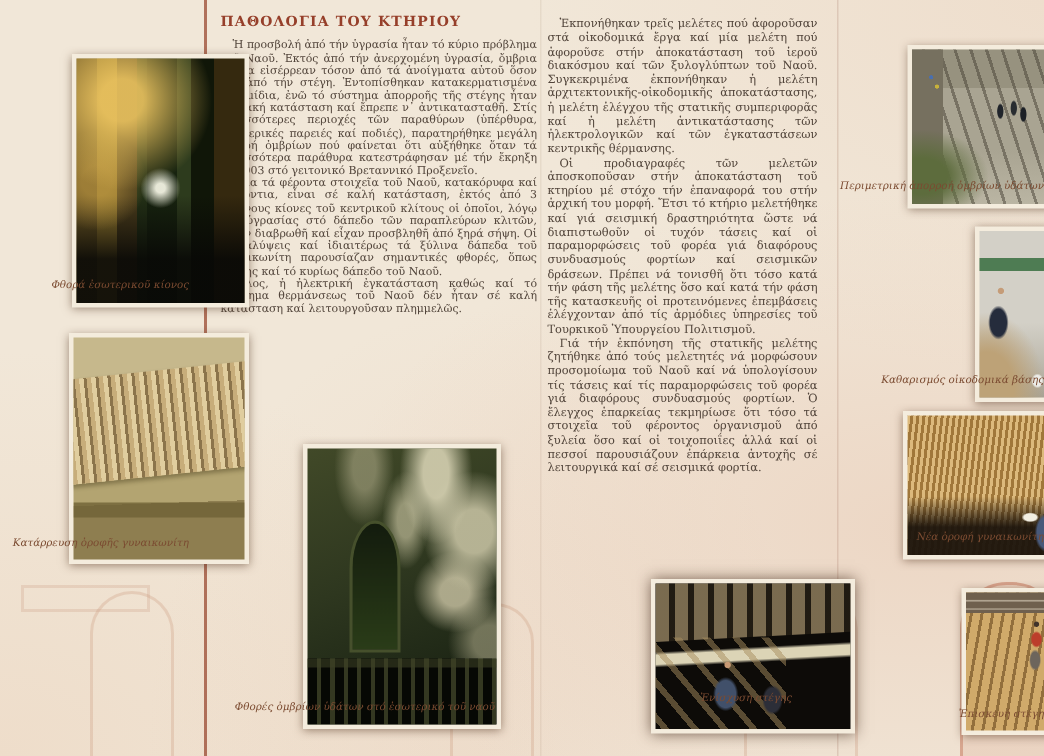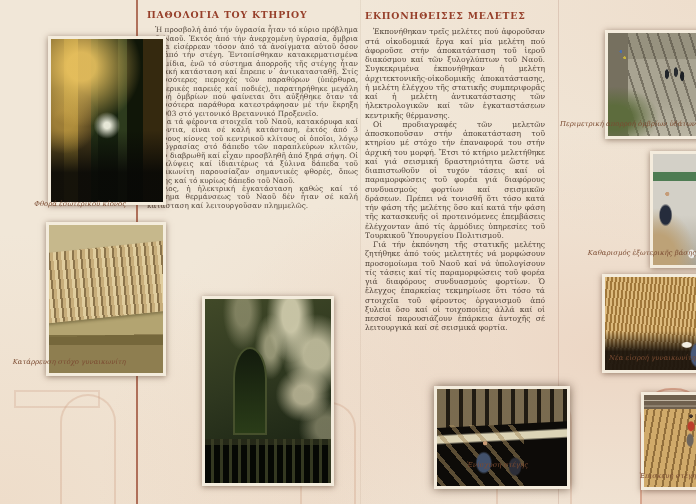--- a/index.html
+++ b/index.html
@@ -127,21 +127,21 @@
   #ph-cb .ph::before{content:"";position:absolute;top:0;left:0;right:0;height:40%;
     transform:skewY(-3deg);transform-origin:left;
     background:repeating-linear-gradient(90deg,#8d7c5c 0 9px,#241e14 9px 13px);opacity:.85;}
   #ph-cb .ph::after{content:"";position:absolute;left:-5%;bottom:-5%;width:72%;height:68%;
     background:repeating-linear-gradient(50deg, transparent 0 11px, #a78d5e 11px 15px);opacity:.5;}
   #ph-cb .workers{position:absolute;inset:0;z-index:2;background:
     radial-gradient(circle 3px at 37% 56%, #c89a74 60%, transparent 82%),
     radial-gradient(ellipse 11px 15px at 36% 76%, #41506a 60%, transparent 76%),
     radial-gradient(ellipse 9px 13px at 60% 80%, #2c2e38 60%, transparent 76%);}
   
-  #cap-l1{left:2px;top:200px;width:124px;}
+  #cap-l1{left:2px;top:186px;width:124px;}
   #cap-l2{left:0px;top:358px;width:126px;}
   #cap-big{left:150px;top:467px;width:180px;}
   #cap-r1{left:560px;top:120px;width:136px;}
   #cap-r2{left:578px;top:249px;width:118px;}
   #cap-r3{left:560px;top:354px;width:136px;}
   #cap-r4{left:590px;top:472px;width:110px;}
   #cap-cb{left:390px;top:461px;width:138px;}
 </style>
 </head>
 <body>
@@ -159,54 +159,54 @@
   <div class="rule-v fold-right"></div>
 
   <section class="col col-left">
     <h2>ΠΑΘΟΛΟΓΙΑ ΤΟΥ ΚΤΗΡΙΟΥ</h2>
     <p>Ἡ προσβολή ἀπό τήν ὑγρασία ἦταν τό κύριο πρόβλημα τοῦ Ναοῦ. Ἐκτός ἀπό τήν ἀνερχομένη ὑγρασία, ὄμβρια ὕδατα εἰσέρρεαν τόσον ἀπό τά ἀνοίγματα αὐτοῦ ὅσον καί ἀπό τήν στέγη. Ἐντοπίσθηκαν κατακερματισμένα κεραμίδια, ἐνῶ τό σύστημα ἀπορροῆς τῆς στέγης ἦταν σέ κακή κατάσταση καί ἔπρεπε ν᾿ ἀντικατασταθῆ. Στίς περισσότερες περιοχές τῶν παραθύρων (ὑπέρθυρα, ἐσωτερικές παρειές καί ποδιές), παρατηρήθηκε μεγάλη εἰσροή ὀμβρίων πού φαίνεται ὅτι αὐξήθηκε ὅταν τά περισσότερα παράθυρα κατεστράφησαν μέ τήν ἔκρηξη τό 2003 στό γειτονικό Βρεταννικό Προξενεῖο.</p>
     <p>Ὅλα τά φέροντα στοιχεῖα τοῦ Ναοῦ, κατακόρυφα καί ὁριζόντια, εἶναι σέ καλή κατάσταση, ἐκτός ἀπό 3 ξύλινους κίονες τοῦ κεντρικοῦ κλίτους οἱ ὁποῖοι, λόγῳ τῆς ὑγρασίας στό δάπεδο τῶν παραπλεύρων κλιτῶν, εἶχαν διαβρωθῆ καί εἶχαν προσβληθῆ ἀπό ξηρά σήψη. Οἱ ἐπικαλύψεις καί ἰδιαιτέρως τά ξύλινα δάπεδα τοῦ γυναικωνίτη παρουσίαζαν σημαντικές φθορές, ὅπως ἐπίσης καί τό κυρίως δάπεδο τοῦ Ναοῦ.</p>
     <p>Τέλος, ἡ ἠλεκτρική ἐγκατάσταση καθώς καί τό σύστημα θερμάνσεως τοῦ Ναοῦ δέν ἦταν σέ καλή κατάσταση καί λειτουργοῦσαν πλημμελῶς.</p>
   </section>
 
   <section class="col col-right">
-    <h2>ΕΚΠΟΝΗΘΕΙΣΕΣ ΜΕΛΕΤΕΣ</h2>
     <p>Ἐκπονήθηκαν τρεῖς μελέτες πού ἀφοροῦσαν στά οἰκοδομικά ἔργα καί μία μελέτη πού ἀφοροῦσε στήν ἀποκατάσταση τοῦ ἱεροῦ διακόσμου καί τῶν ξυλογλύπτων τοῦ Ναοῦ. Συγκεκριμένα ἐκπονήθηκαν ἡ μελέτη ἀρχιτεκτονικῆς-οἰκοδομικῆς ἀποκατάστασης, ἡ μελέτη ἐλέγχου τῆς στατικῆς συμπεριφορᾶς καί ἡ μελέτη ἀντικατάστασης τῶν ἠλεκτρολογικῶν καί τῶν ἐγκαταστάσεων κεντρικῆς θέρμανσης.</p>
     <p>Οἱ προδιαγραφές τῶν μελετῶν ἀποσκοποῦσαν στήν ἀποκατάσταση τοῦ κτηρίου μέ στόχο τήν ἐπαναφορά του στήν ἀρχική του μορφή. Ἔτσι τό κτήριο μελετήθηκε καί γιά σεισμική δραστηριότητα ὥστε νά διαπιστωθοῦν οἱ τυχόν τάσεις καί οἱ παραμορφώσεις τοῦ φορέα γιά διαφόρους συνδυασμούς φορτίων καί σεισμικῶν δράσεων. Πρέπει νά τονισθῆ ὅτι τόσο κατά τήν φάση τῆς μελέτης ὅσο καί κατά τήν φάση τῆς κατασκευῆς οἱ προτεινόμενες ἐπεμβάσεις ἐλέγχονταν ἀπό τίς ἁρμόδιες ὑπηρεσίες τοῦ Τουρκικοῦ Ὑπουργείου Πολιτισμοῦ.</p>
     <p>Γιά τήν ἐκπόνηση τῆς στατικῆς μελέτης ζητήθηκε ἀπό τούς μελετητές νά μορφώσουν προσομοίωμα τοῦ Ναοῦ καί νά ὑπολογίσουν τίς τάσεις καί τίς παραμορφώσεις τοῦ φορέα γιά διαφόρους συνδυασμούς φορτίων. Ὁ ἔλεγχος ἐπαρκείας τεκμηρίωσε ὅτι τόσο τά στοιχεῖα τοῦ φέροντος ὀργανισμοῦ ἀπό ξυλεία ὅσο καί οἱ τοιχοποιΐες ἀλλά καί οἱ πεσσοί παρουσιάζουν ἐπάρκεια ἀντοχῆς σέ λειτουργικά καί σέ σεισμικά φορτία.</p>
   </section>
 
   <figure class="photo" id="ph-l1">
       <div class="ph"></div>
     </figure>
   <div class="caption" id="cap-l1">Φθορά ἐσωτερικοῦ κίονος</div>
 
   <figure class="photo" id="ph-l2">
       <div class="ph"></div>
     </figure>
-  <div class="caption" id="cap-l2">Κατάρρευση στόχο γυναικωνίτη</div>
+  <div class="caption" id="cap-l2">Κατάρρευση ὀροφῆς γυναικωνίτη</div>
 
   <figure class="photo" id="ph-big">
       <div class="ph"></div>
     </figure>
+  <div class="caption" id="cap-big">Φθορές ὀμβρίων ὑδάτων στό ἐσωτερικό τοῦ ναοῦ</div>
 
   <figure class="photo" id="ph-r1">
       <div class="ph"></div>
     </figure>
   <div class="caption" id="cap-r1">Περιμετρική ἀπορροή ὀμβρίων ὑδάτων</div>
 
   <figure class="photo" id="ph-r2">
       <div class="ph"></div>
     </figure>
-  <div class="caption" id="cap-r2">Καθαρισμός ἐξωτερικῆς βάσης</div>
+  <div class="caption" id="cap-r2">Καθαρισμός οἰκοδομικά βάσης</div>
 
   <figure class="photo" id="ph-r3">
       <div class="ph"></div>
     </figure>
-  <div class="caption" id="cap-r3">Νέα εἰσροή γυναικωνίτη</div>
+  <div class="caption" id="cap-r3">Νέα ὀροφή γυναικωνίτη</div>
 
   <figure class="photo" id="ph-cb">
       <div class="ph">
         <span class="workers"></span>
       </div>
     </figure>
   <div class="caption" id="cap-cb">Ἐνίσχυση στέγης</div>
 
   <figure class="photo" id="ph-r4">
       <div class="ph"></div>

